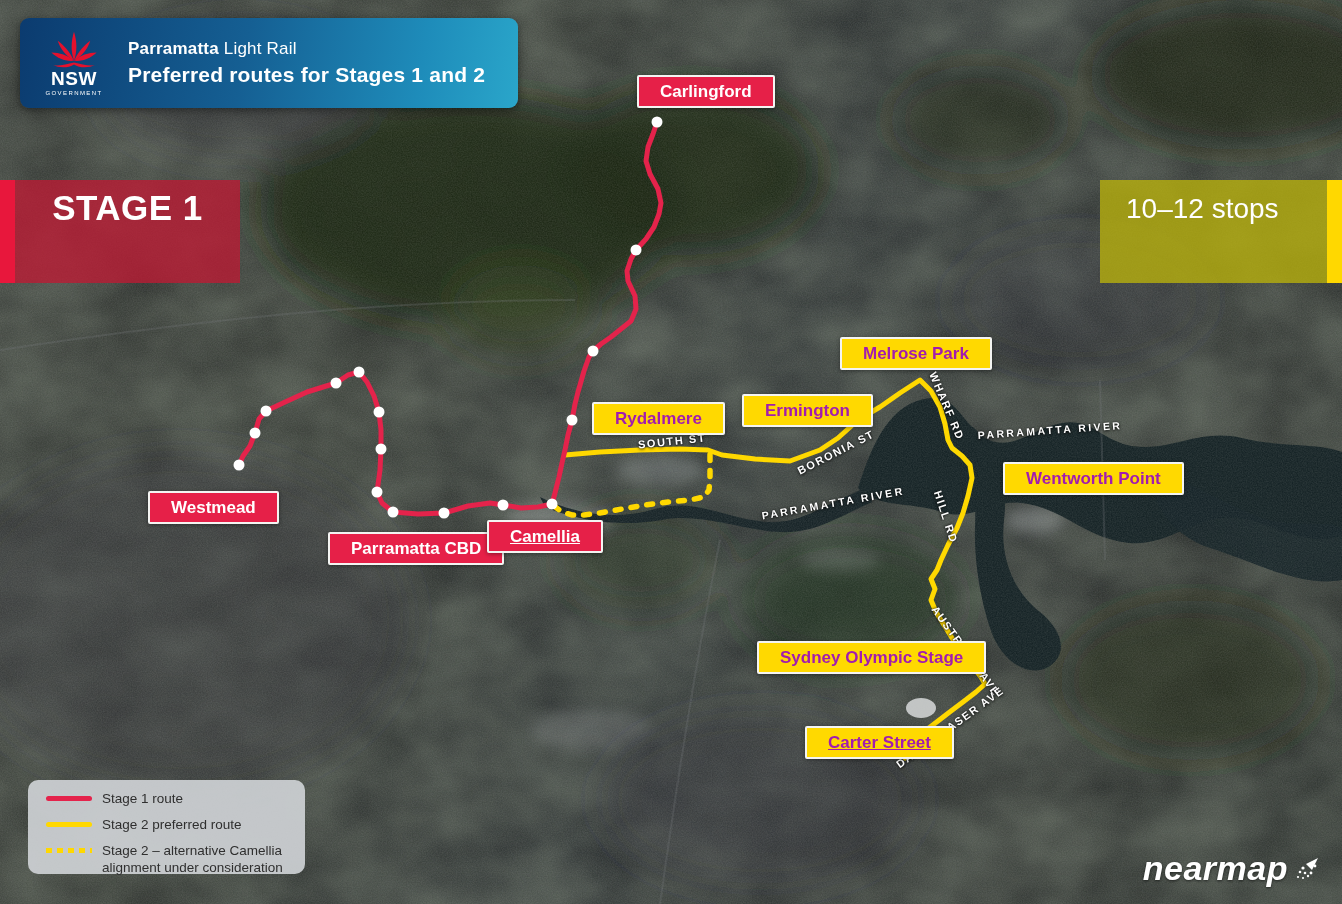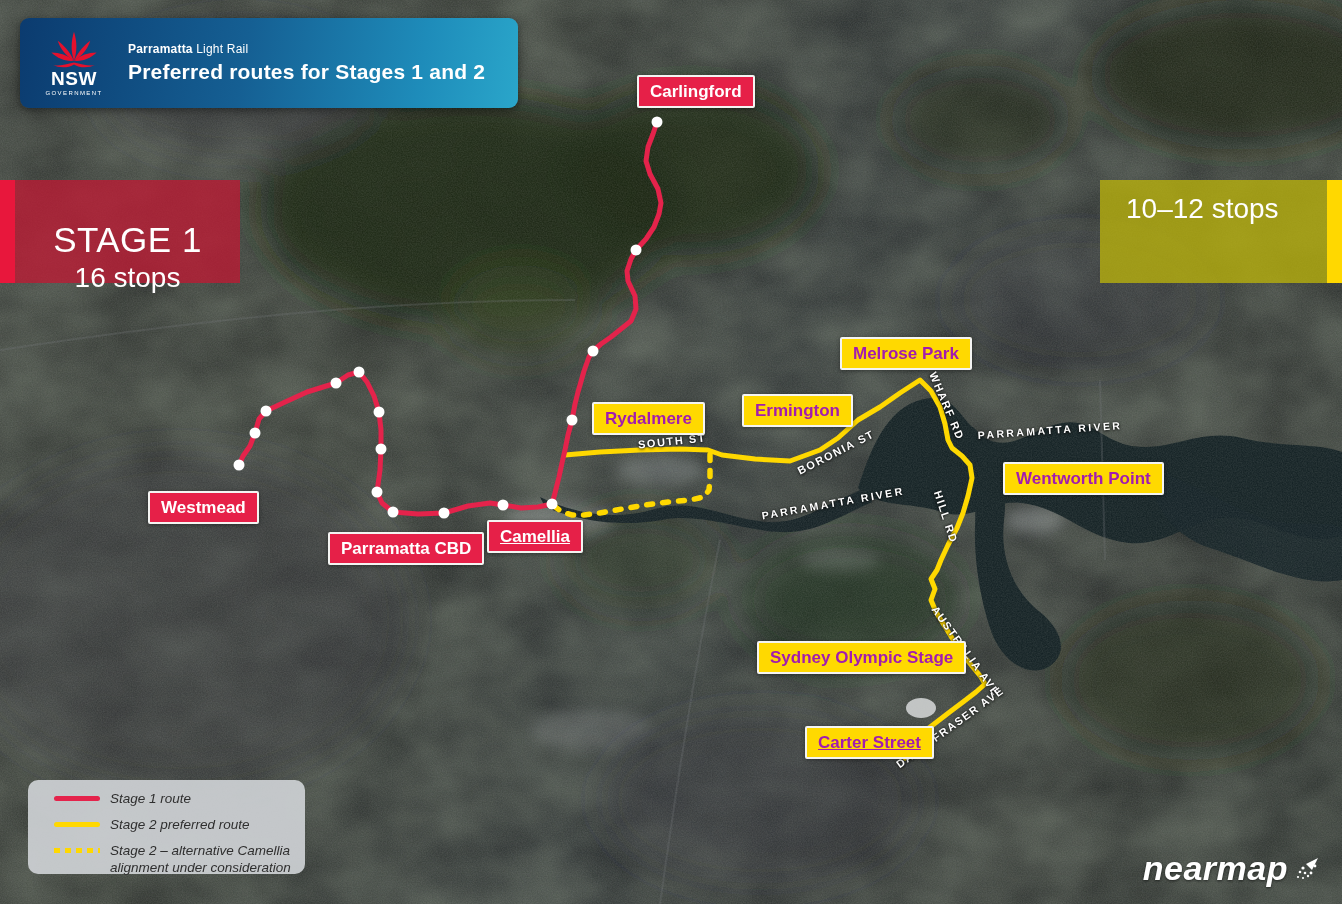--- a/index.html
+++ b/index.html
@@ -15,58 +15,58 @@
   .banner{
     position:absolute;left:20px;top:18px;width:498px;height:90px;border-radius:9px;
     background:linear-gradient(100deg,#0b3b6f 0%,#155f93 45%,#1e8cba 80%,#2aa6ca 100%);
     box-shadow:0 2px 8px rgba(0,0,0,.45);
     display:flex;align-items:center;padding:0 18px;
   }
   .nsw-logo{width:72px;display:flex;flex-direction:column;align-items:center;line-height:1;}
   .nsw-logo .nsw-word{color:#fff;font-weight:bold;font-size:19px;letter-spacing:.5px;margin-top:1px;}
   .nsw-logo .nsw-gov{color:#fff;font-size:6px;letter-spacing:1.4px;margin-top:2px;}
   .banner-text{margin-left:18px;color:#fff;}
-  .banner-line1{font-size:12px;letter-spacing:.2px;}
+  .banner-line1{font-size:17px;letter-spacing:.2px;}
   .banner-line1 b{font-weight:bold;}
   .banner-line2{font-size:21px;font-weight:bold;margin-top:4px;letter-spacing:.2px;}
 
   
   .stage1-strip{position:absolute;left:0;top:180px;width:15px;height:103px;background:#e8173c;}
   .stage1-box{
     position:absolute;left:15px;top:180px;width:225px;height:103px;
     background:rgba(193,24,51,.75);color:#fff;text-align:center;padding-top:10px;
   }
   .stage2-box{
     position:absolute;left:1100px;top:180px;width:227px;height:103px;
     background:rgba(186,178,12,.78);color:#fff;padding:10px 0 0 26px;
   }
   .stage2-strip{position:absolute;left:1327px;top:180px;width:15px;height:103px;background:#ffd800;}
-  .stage-title{font-size:35px;font-weight:normal;letter-spacing:.5px;line-height:1.05;margin-top:32px;}
+  .stage-title{font-size:35px;font-weight:bold;letter-spacing:.5px;line-height:1.05;}
   .stage-sub{font-size:28px;margin-top:3px;}
 
   
   .st-label{
     position:absolute;font-weight:bold;font-size:17px;line-height:1;
-    padding:6px 11px;border-radius:2px;border:2px solid #f4f4f2;white-space:nowrap;
+    padding:6px 21px;border-radius:2px;border:2px solid #f4f4f2;white-space:nowrap;
     box-shadow:0 1px 4px rgba(0,0,0,.4);
   }
   .st-red{background:#e62048;color:#fff;}
   .st-yellow{background:#ffd900;color:#a21caf;}
 
   
   .street{
     position:absolute;color:#fff;font-weight:bold;font-size:11px;letter-spacing:1.6px;
     white-space:nowrap;text-shadow:0 1px 3px rgba(0,0,0,.85),0 0 2px rgba(0,0,0,.6);
     transform-origin:center;
   }
 
   
   .legend{
     position:absolute;left:28px;top:780px;width:277px;height:94px;border-radius:10px;
-    background:rgba(206,209,212,.93);padding:11px 12px 0 26px;font-style:italic;
+    background:rgba(206,209,212,.93);padding:11px 12px 0 18px;
   }
   .legend-row{display:flex;align-items:flex-start;margin-bottom:9px;}
   .legend-swatch{width:46px;height:5px;border-radius:3px;margin:5px 10px 0 0;flex:0 0 46px;}
   .sw-red{background:#e4234b;}
   .sw-yellow{background:#ffd800;}
   .sw-dashed{background:repeating-linear-gradient(90deg,#ffd800 0 6px,transparent 6px 11px);border-radius:0;}
   .legend-label{font-size:13.5px;color:#2f2f2f;line-height:1.25;max-width:200px;}
 
   
   .watermark{
@@ -205,21 +205,20 @@
     </div>
     <div class="banner-text">
       <div class="banner-line1"><b>Parramatta</b><span> Light Rail</span></div>
       <div class="banner-line2">Preferred routes for Stages 1 and 2</div>
     </div>
   </div>
 
   <div class="stage1-strip"></div>
   <div class="stage1-box">
     <div class="stage-title">STAGE 1</div>
-    <div class="stage-sub">16 stops</div>
   </div>
   <div class="stage2-box">
     <div class="stage-sub">10–12 stops</div>
   </div>
   <div class="stage2-strip"></div>
 
   <div class="legend">
     <div class="legend-row">
       <div class="legend-swatch sw-red"></div>
       <div class="legend-label">Stage 1 route</div>

